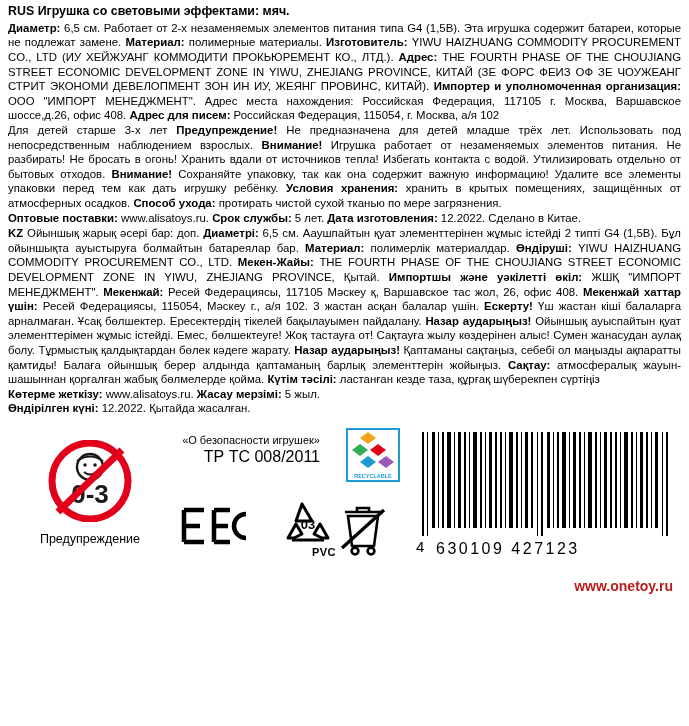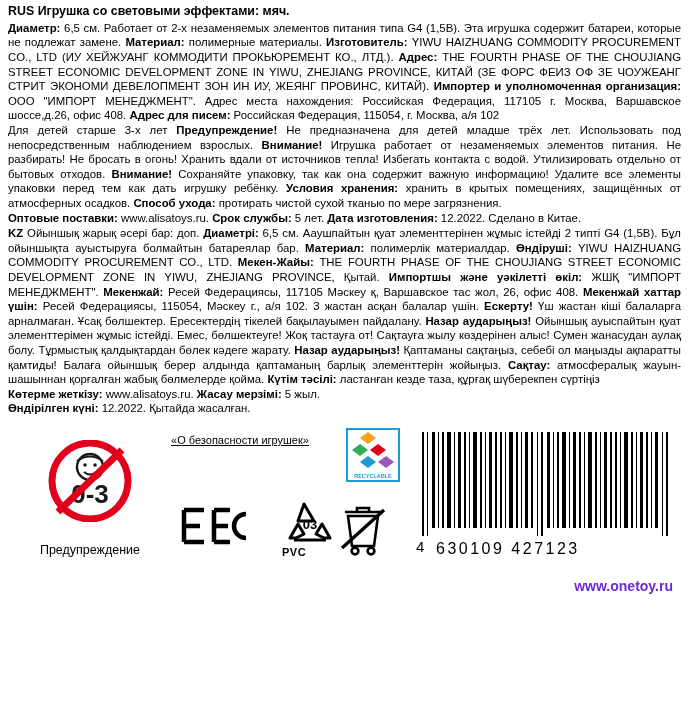--- a/index.html
+++ b/index.html
@@ -34,44 +34,44 @@
     position: absolute;
     right: 6px;
     top: -6px;
     font-size: 26px;
     font-weight: bold;
     letter-spacing: 0.5px;
   }
 
   
   .warn { position: absolute; left: 22px; top: 22px; width: 120px; text-align: center; }
-  .warn-caption { font-size: 12.5px; margin-top: 17px; }
-
-  
-  .safety { position: absolute; left: 152px; top: 16px; width: 160px; text-align: center; text-decoration: underline; }
+  .warn-caption { font-size: 12.5px; margin-top: 6px; }
+
+  
+  .safety { position: absolute; left: 152px; top: 16px; width: 160px; text-align: right; }
   .safety-q { font-size: 11px; }
   .safety-tr { font-size: 16px; margin-top: 2px; }
 
   
   .eac { position: absolute; left: 170px; top: 86px; }
-  .pvc { position: absolute; left: 274px; top: 82px; width: 70px; text-align:left; }
+  .pvc { position: absolute; left: 258px; top: 82px; width: 70px; text-align:right; }
   .pvc-label { font-size: 11px; font-weight: bold; letter-spacing: 0.5px; margin-top: -2px; }
   .weee { position: absolute; left: 330px; top: 84px; }
 
   
   .recy { position: absolute; left: 338px; top: 10px; }
 
   
   .barcode { position: absolute; left: 410px; top: 14px; }
   .bc-digits { position:absolute; left: 410px; top: 122px; width: 258px; font-size: 16px; letter-spacing: 2.5px; }
   .bc-first { position:absolute; left: 408px; top: 120px; font-size: 15px; }
 
   .footer-site {
     position: absolute; right: 8px; bottom: 2px;
-    font-size: 14px; font-weight: bold; color: #6d28d9;
+    font-size: 14px; font-weight: bold; color: #b91c1c;
   }
 </style>
 </head>
 <body>
 
 <div class="page">
 
   <div class="block ru">
     <div class="title-line">
       <span class="lang">RUS</span>
@@ -98,20 +98,21 @@
         <path d="M53 32 q6 5 12 0" fill="none" stroke="#1a1a1a" stroke-width="2"></path>
         <path d="M46 21 q13 -9 26 0" fill="none" stroke="#1a1a1a" stroke-width="2"></path>
         <text x="59" y="63" font-family="Liberation Sans, sans-serif" font-size="26" font-weight="bold" text-anchor="middle" fill="#1a1a1a">0-3</text>
         <line x1="27" y1="72" x2="91" y2="10" stroke="#e2001a" stroke-width="7"></line>
       </svg>
       <div class="warn-caption">Предупреждение</div>
     </div>
 
     <div class="safety">
       <div class="safety-q">«О безопасности игрушек»</div>
+      <div class="safety-tr">ТР ТС 008/2011</div>
     </div>
 
     <div class="eac">
       <svg width="74" height="44" viewBox="0 0 74 44">
         <g fill="none" stroke="#000000" stroke-width="4.5">
           <path d="M6 6 H26 M6 22 H22 M6 38 H26 M6 6 V38"></path>
           <path d="M36 6 H52 M36 22 H50 M36 6 V38 M36 38 H52"></path>
           <path d="M68 10 a12 12 0 1 0 0 24"></path>
         </g>
       </svg>

